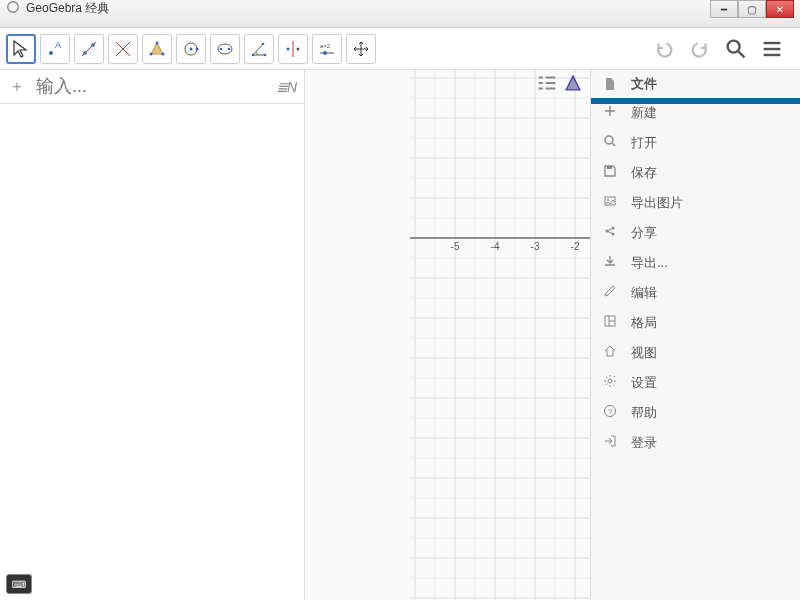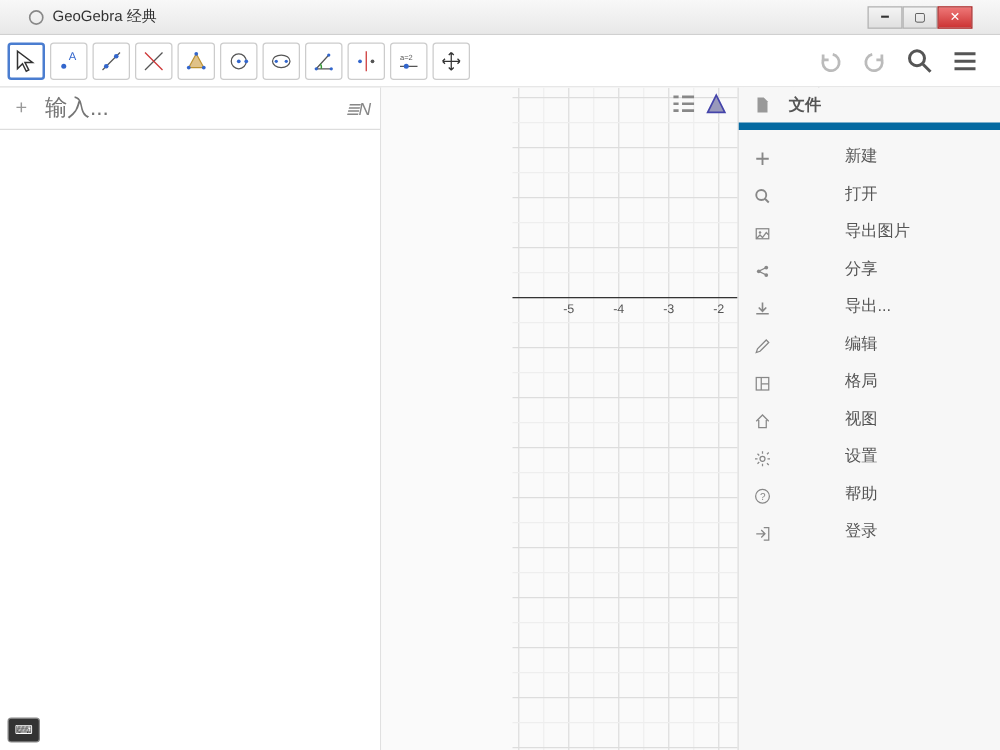--- a/index.html
+++ b/index.html
@@ -1,17 +1,17 @@
 <!DOCTYPE html>
 <html><head>
 <meta charset="utf-8">
 <style>
 * { box-sizing: border-box; margin: 0; padding: 0; font-family: Arial, "Microsoft YaHei", sans-serif; }
 html, body { width: 800px; height: 600px; overflow: hidden; background: #fff; }
-.titlebar { height: 28px; background: linear-gradient(#f8f8f8, #e8e8e8); border-bottom: 1px solid #d0d0d0; display: flex; align-items: center; padding: 0 22px; font-size: 12px; color: #333; }
+.titlebar { height: 28px; background: linear-gradient(#f8f8f8, #e8e8e8); border-bottom: 1px solid #d0d0d0; display: flex; padding: 0 6px; font-size: 12px; color: #333; }
 .titlebar .ticon { width: 14px; height: 14px; margin-right: 6px; display: inline-flex; }
 .titlebar .spacer { flex: 1; }
 .winbtns { display: flex; gap: 0; }
 .winbtn { width: 28px; height: 18px; border: 1px solid #b0b0b0; background: linear-gradient(#f4f4f4,#e0e0e0); font-size: 10px; display: flex; align-items: center; justify-content: center; cursor: pointer; }
 .winbtn.close { background: linear-gradient(#e77,#c33); color:#fff; border-color:#a22; }
 .toolbar { height: 42px; border-bottom: 1px solid #e0e0e0; display: flex; align-items: center; padding: 4px 6px; gap: 4px; }
 .tbtn { width: 30px; height: 30px; border: 1px solid #ccc; border-radius: 3px; display: flex; align-items: center; justify-content: center; cursor: pointer; background: #fff; }
 .tbtn.sel { border: 2px solid #4a7dd0; }
 .tbtn svg { width: 20px; height: 20px; }
 .toolbar .spacer { flex: 1; }
@@ -23,21 +23,21 @@
 .inputrow .plus { width: 18px; text-align: center; cursor: pointer; color:#999; }
 .inputrow input { border: none; outline: none; flex: 1; font-size: 18px; padding-left: 10px; color:#333; }
 .inputrow .eqicon { color:#888; font-style: italic; font-size: 14px; cursor:pointer; letter-spacing:-1px; }
 .graph { flex: 1; position: relative; background: #fafafa; overflow: hidden; }
 .graph svg { width: 100%; height: 100%; }
 .graphctrls { position: absolute; right: 6px; display: flex; flex-direction: column; gap: 8px; }
 .gcbtn { width: 30px; height: 30px; border-radius: 15px; background: #fff; box-shadow: 0 1px 3px rgba(0,0,0,0.2); display:flex; align-items:center; justify-content:center; cursor:pointer; color:#777; }
 .menupanel { position: absolute; right: 0; top: 0; bottom: 0; width: 210px; background: #f7f7f7; border-left: 1px solid #ddd; font-size: 13px; color: #555; }
 .mhead { height: 34px; display: flex; align-items: center; padding: 0 12px; font-weight: bold; border-bottom: 6px solid #0369a1; }
 .mhead .micon, .mitem .micon { width: 18px; margin-right: 10px; color:#888; display:inline-flex; }
-.mitem { height: 30px; display: flex; align-items: flex-end; padding: 0 12px; cursor: pointer; gap: 45px; }
+.mitem { height: 30px; display: flex; align-items: flex-start; padding: 0 12px; cursor: pointer; }
 .viewtoggle { position:absolute; right: 216px; top: 2px; display:flex; gap:4px; }
 .viewtoggle .vbtn { width:22px; height:22px; display:flex; align-items:center; justify-content:center; cursor:pointer; color:#888; }
 .kbdbtn { position:absolute; left:6px; bottom:6px; width:26px; height:20px; border:1px solid #888; border-radius:3px; background:#333; color:#fff; font-size:10px; display:flex; align-items:center; justify-content:center; cursor:pointer; }
 </style>
 </head>
 <body>
 
 <div class="titlebar">
   <span class="ticon">
     <svg viewBox="0 0 16 16">
@@ -292,20 +292,29 @@
             <svg width="14" height="14" viewBox="0 0 14 14">
               <circle cx="6" cy="6" r="4" fill="none" stroke="#888" stroke-width="1.5"></circle>
               <line x1="9" y1="9" x2="12" y2="12" stroke="#888" stroke-width="1.5"></line>
             </svg>
           </span>
           <span>打开</span>
         </div>
         <div class="mitem">
           <span class="micon">
             <svg width="14" height="14" viewBox="0 0 14 14">
+              <path d="M2 2h8l2 2v8H2z" fill="none" stroke="#888" stroke-width="1.3"></path>
+              <rect x="4" y="2" width="5" height="3" fill="#888"></rect>
+            </svg>
+          </span>
+          <span>保存</span>
+        </div>
+        <div class="mitem">
+          <span class="micon">
+            <svg width="14" height="14" viewBox="0 0 14 14">
               <rect x="2" y="3" width="10" height="8" fill="none" stroke="#888"></rect>
               <circle cx="5" cy="6" r="1" fill="#888"></circle>
               <path d="M2 11l3-3 2 2 3-4 2 2" fill="none" stroke="#888"></path>
             </svg>
           </span>
           <span>导出图片</span>
         </div>
         <div class="mitem">
           <span class="micon">
             <svg width="14" height="14" viewBox="0 0 14 14">

